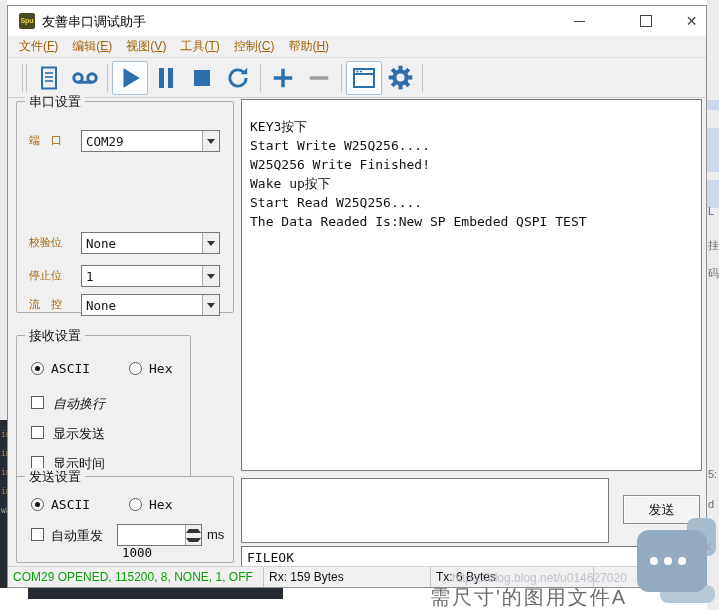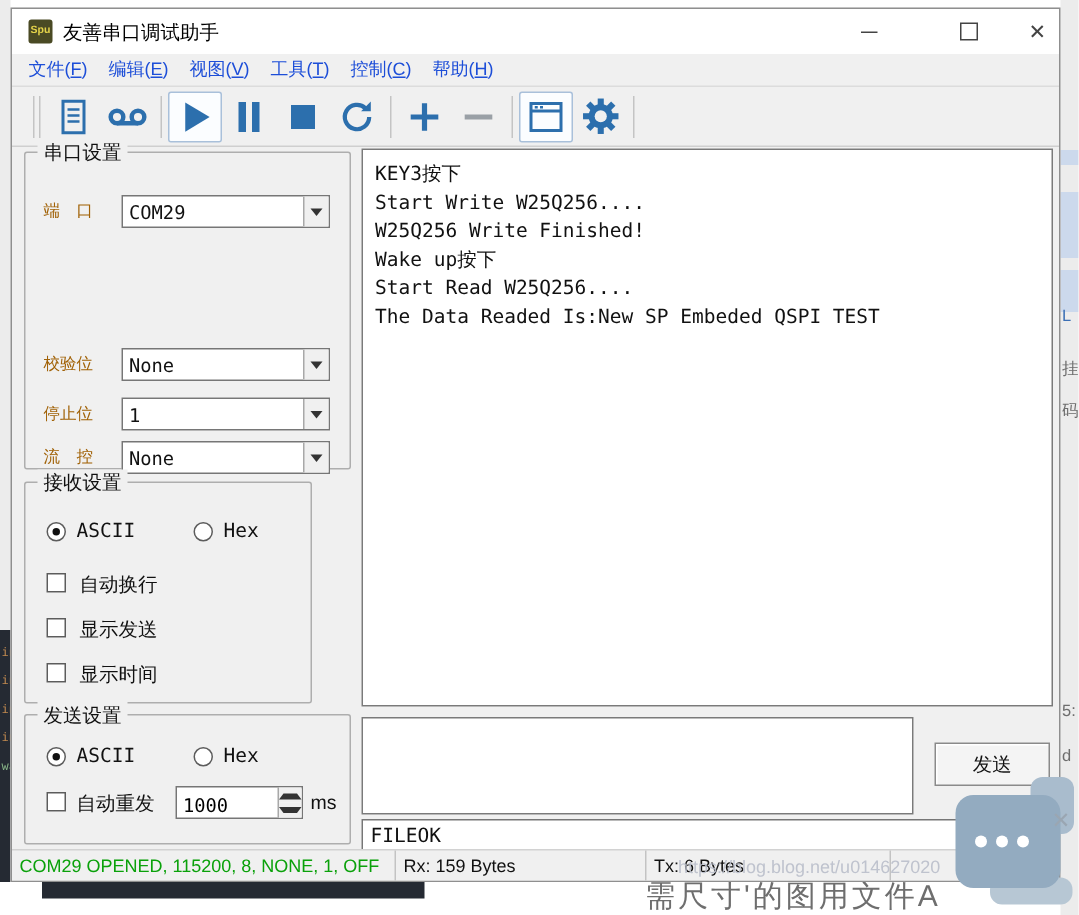--- a/index.html
+++ b/index.html
@@ -30,53 +30,53 @@
   .app-ico{position:absolute;left:11px;top:7px;width:16px;height:16px;background:#4a4a24;color:#e4d34a;
            font:bold 7px "Liberation Sans",sans-serif;text-align:center;line-height:16px;border-radius:2px;}
   .title-text{position:absolute;left:34px;top:7px;font-size:13px;color:#000;}
   .win-btn{position:absolute;top:0;width:45px;height:30px;display:flex;align-items:center;justify-content:center;color:#444;}
   .btn-min{left:549px;} .btn-max{left:615px;} .btn-close{left:661px;}
   .glyph-min{width:11px;height:0;border-top:1px solid #444;display:block;}
   .glyph-max{width:10px;height:10px;border:1px solid #444;display:block;}
   .glyph-close{font-size:14px;line-height:1;}
   
   .menubar{position:absolute;left:0;top:30px;width:100%;height:22px;background:#f0f0f0;display:flex;align-items:center;padding-left:4px;box-sizing:border-box;border-bottom:1px solid #dcdcdc;}
-  .menu-item{font-size:12px;color:#1d4ed8;padding:3px 7px;white-space:nowrap;}
+  .menu-item{font-size:12px;color:#a16207;padding:3px 7px;white-space:nowrap;}
   .menu-item u{text-decoration:underline;}
   
   .toolbar{position:absolute;left:0;top:52px;width:100%;height:40px;display:flex;align-items:center;padding-left:10px;box-sizing:border-box;border-bottom:1px solid #cfcfcf;}
   .tsep{width:1px;height:28px;background:#c4c4c4;margin:0 4px;}
   .tgrip{width:3px;height:28px;border-left:1px solid #c4c4c4;border-right:1px solid #c4c4c4;margin:0 4px;}
   .tbtn{width:34px;height:32px;display:flex;align-items:center;justify-content:center;border:1px solid transparent;border-radius:2px;}
   .tbtn.pressed{background:#fbfdff;border-color:#a9c0da;}
   
   .group{position:absolute;border:1px solid #aeaeae;border-radius:2px;background:#f0f0f0;box-sizing:border-box;}
   .group-title{position:absolute;top:-9px;left:8px;background:#f0f0f0;padding:0 4px;font-size:13px;color:#111;}
   .g-serial{left:8px;top:95px;width:218px;height:212px;}
-  .g-recv{left:8px;top:315px;width:192px;height:148px;padding-left:41px;}
+  .g-recv{left:8px;top:329px;width:175px;height:148px;padding-left:41px;}
   .g-send{left:8px;top:470px;width:218px;height:87px;}
   .srow{position:absolute;left:0;width:100%;height:22px;}
   .srow .lbl{position:absolute;left:12px;top:3px;font-size:11px;color:#a16207;white-space:pre;}
   .combo{position:absolute;left:64px;top:0;width:139px;height:22px;background:#fff;border:1px solid #767676;box-sizing:border-box;}
   .combo .val{position:absolute;left:4px;top:3px;font:12.5px "DejaVu Sans Mono",monospace;color:#111;}
   .combo-btn{position:absolute;right:0;top:0;bottom:0;width:16px;background:#f0f0f0;border-left:1px solid #a8a8a8;display:flex;align-items:center;justify-content:center;}
   .arr-down{width:0;height:0;border:4px solid transparent;border-top:5px solid #333;margin-top:4px;}
   .radio{position:absolute;width:13px;height:13px;border-radius:50%;border:1px solid #5c5c5c;background:#fff;box-sizing:border-box;}
   .radio.sel::after{content:"";position:absolute;left:3px;top:3px;width:5px;height:5px;border-radius:50%;background:#111;}
   .cbx{position:absolute;width:13px;height:13px;border:1px solid #5c5c5c;background:#fff;box-sizing:border-box;}
   .opt-lbl{position:absolute;font:13px "DejaVu Sans Mono",monospace;color:#111;}
   .cn-lbl{position:absolute;font-size:13px;color:#111;}
   .spin{position:absolute;background:#fff;border:1px solid #767676;box-sizing:border-box;}
-  .spin .val{position:absolute;left:4px;top:4px;font:12.5px "DejaVu Sans Mono",monospace;}
+  .spin .val{position:absolute;left:4px;top:20px;font:12.5px "DejaVu Sans Mono",monospace;}
   .spin-btns{position:absolute;right:0;top:0;bottom:0;width:15px;border-left:1px solid #a8a8a8;display:flex;flex-direction:column;}
   .spin-btns div{flex:1;background:#f0f0f0;display:flex;align-items:center;justify-content:center;}
   .arr-up-s{width:0;height:0;border:3px solid transparent;border-bottom:4px solid #333;margin-bottom:2px;}
   .arr-down-s{width:0;height:0;border:3px solid transparent;border-top:4px solid #333;margin-top:2px;}
   
-  .rx-area{position:absolute;left:233px;top:93px;width:461px;height:372px;background:#fff;border:1px solid #7a7a7a;box-sizing:border-box;padding:7px 8px;overflow:hidden;}
+  .rx-area{position:absolute;left:233px;top:93px;width:461px;height:372px;background:#fff;border:1px solid #7a7a7a;box-sizing:border-box;padding:17px 8px;overflow:hidden;}
   .rx-line{font:13px "DejaVu Sans Mono",monospace;line-height:19px;color:#111;white-space:pre;}
   .tx-area{position:absolute;left:233px;top:472px;width:368px;height:65px;background:#fff;border:1px solid #7a7a7a;box-sizing:border-box;}
   .send-btn{position:absolute;left:615px;top:489px;width:77px;height:29px;background:#f4f4f4;border:1px solid #8a8a8a;
             box-shadow:inset 1px 1px 0 #fff;display:flex;align-items:center;justify-content:center;font-size:13px;color:#111;box-sizing:border-box;}
   .quick-combo{position:absolute;left:233px;top:540px;width:462px;height:22px;background:#fff;border:1px solid #767676;box-sizing:border-box;}
   .quick-combo .val{position:absolute;left:5px;top:3px;font:13px "DejaVu Sans Mono",monospace;color:#111;}
   
   .statusbar{position:absolute;left:0;bottom:0;width:100%;height:20px;background:#f0f0f0;border-top:1px solid #d2d2d2;display:flex;font-size:12px;align-items:center;}
   .sb-pane{height:100%;display:flex;align-items:center;padding:0 5px;border-right:1px solid #c3c3c3;box-sizing:border-box;white-space:nowrap;overflow:hidden;}
   .sb-conn{width:256px;color:#0aa10a;}
@@ -257,21 +257,21 @@
     </div>
   </div>
 
   <div class="group g-recv">
     <div class="group-title">接收设置</div>
     <div class="radio sel" style="left:14px;top:26px;"></div>
     <span class="opt-lbl" style="left:34px;top:25px;">ASCII</span>
     <div class="radio" style="left:112px;top:26px;"></div>
     <span class="opt-lbl" style="left:132px;top:25px;">Hex</span>
     <div class="cbx" style="left:14px;top:60px;"></div>
-    <span class="cn-lbl" style="left:36px;top:59px;">自动换行</span>
+    <span class="cn-lbl" style="left:36px;top:59px;font-style:italic;">自动换行</span>
     <div class="cbx" style="left:14px;top:90px;"></div>
     <span class="cn-lbl" style="left:36px;top:89px;font-family:Liberation Mono, monospace;">显示发送</span>
     <div class="cbx" style="left:14px;top:120px;"></div>
     <span class="cn-lbl" style="left:36px;top:119px;">显示时间</span>
   </div>
 
   <div class="group g-send">
     <div class="group-title">发送设置</div>
     <div class="radio sel" style="left:14px;top:21px;"></div>
     <span class="opt-lbl" style="left:34px;top:20px;">ASCII</span>

